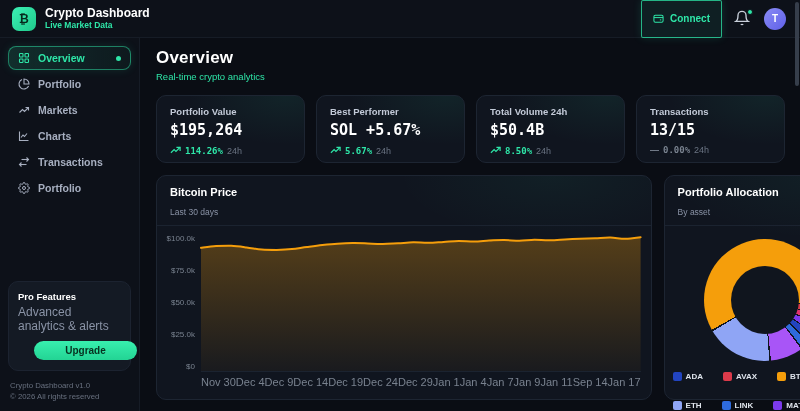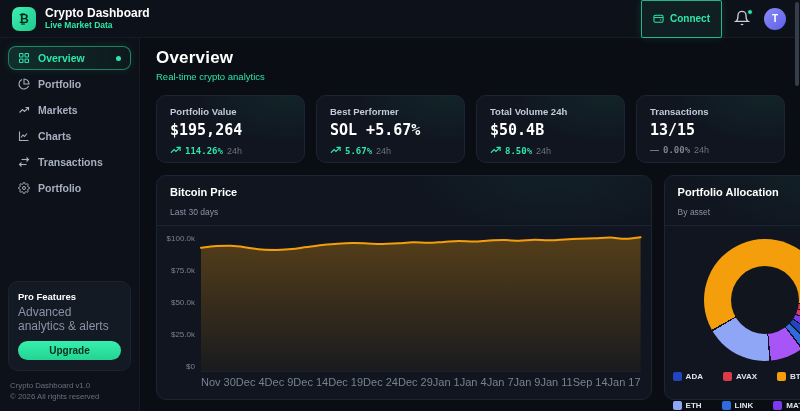--- a/index.html
+++ b/index.html
@@ -38,21 +38,21 @@
   .nav-item.active { background:linear-gradient(90deg,rgba(46,230,168,.14),rgba(46,230,168,.04));
                      border-color:rgba(46,230,168,.5); color:#2ee6a8;
                      box-shadow:0 0 10px rgba(46,230,168,.12); }
   .nav-dot { margin-left:auto; width:5px; height:5px; border-radius:50%; background:#2ee6a8; }
 
   .pro-box { margin-top:auto; background:#141a24; border:1px solid #1c2330; border-radius:10px; padding:9px 9px 10px; }
   .pro-title { font-size:9.5px; font-weight:bold; color:#fff; }
   .pro-sub { font-size:12px; color:#8a93a6; margin-top:3px; }
   .upgrade-btn { margin-top:8px; width:100%; height:19px; border:none; border-radius:10px;
                  background:linear-gradient(180deg,#38efae,#23d494); color:#07301f; font-size:10px; font-weight:bold;
-                 cursor:pointer; font-family:inherit; }
+                 cursor:pointer; font-family:inherit;margin-left:16px; }
   .side-foot { margin-top:9px; font-size:7.8px; color:#68707f; line-height:1.5; padding-left:2px; }
 
   
   .main { flex:1; padding:10px 15px 0 16px; overflow:hidden; }
   .page-title { font-size:17px; font-weight:bold; color:#fff; letter-spacing:.2px; }
   .page-sub { font-size:9.5px; color:#2ee6a8; margin-top:3px; }
 
   .stats { display:grid; grid-template-columns:repeat(4,1fr); gap:11px; margin-top:13px; }
   .stat-card { height:68px; border-radius:10px; border:1px solid #1d2532; padding:10px 13px;
                background:#10151f radial-gradient(140px 70px at 88% 0%, rgba(46,230,168,.07), transparent 70%); }

